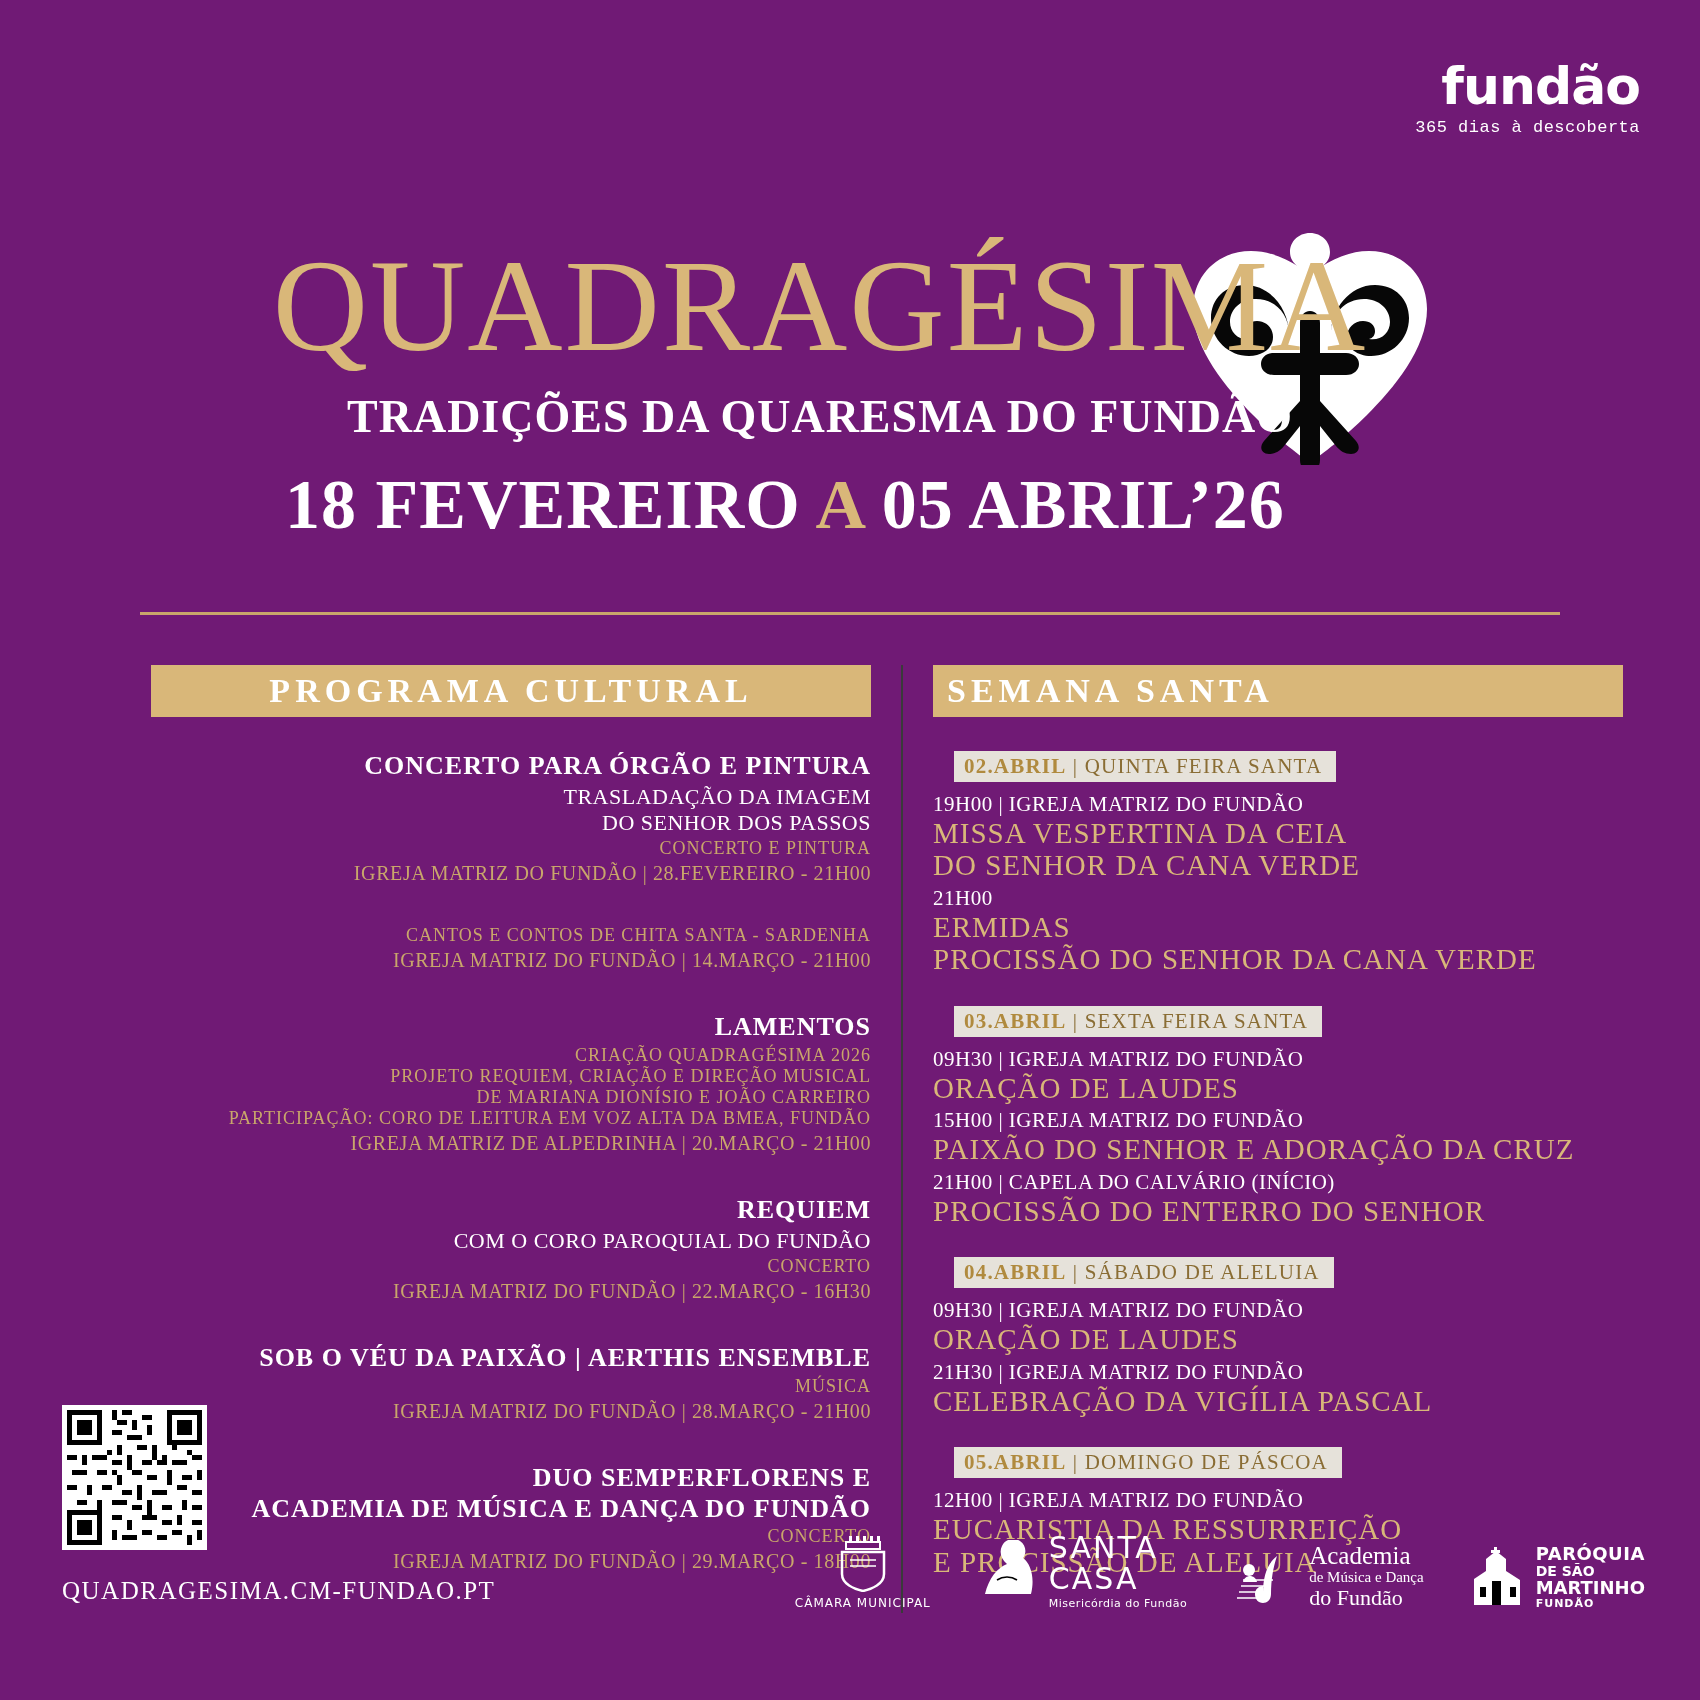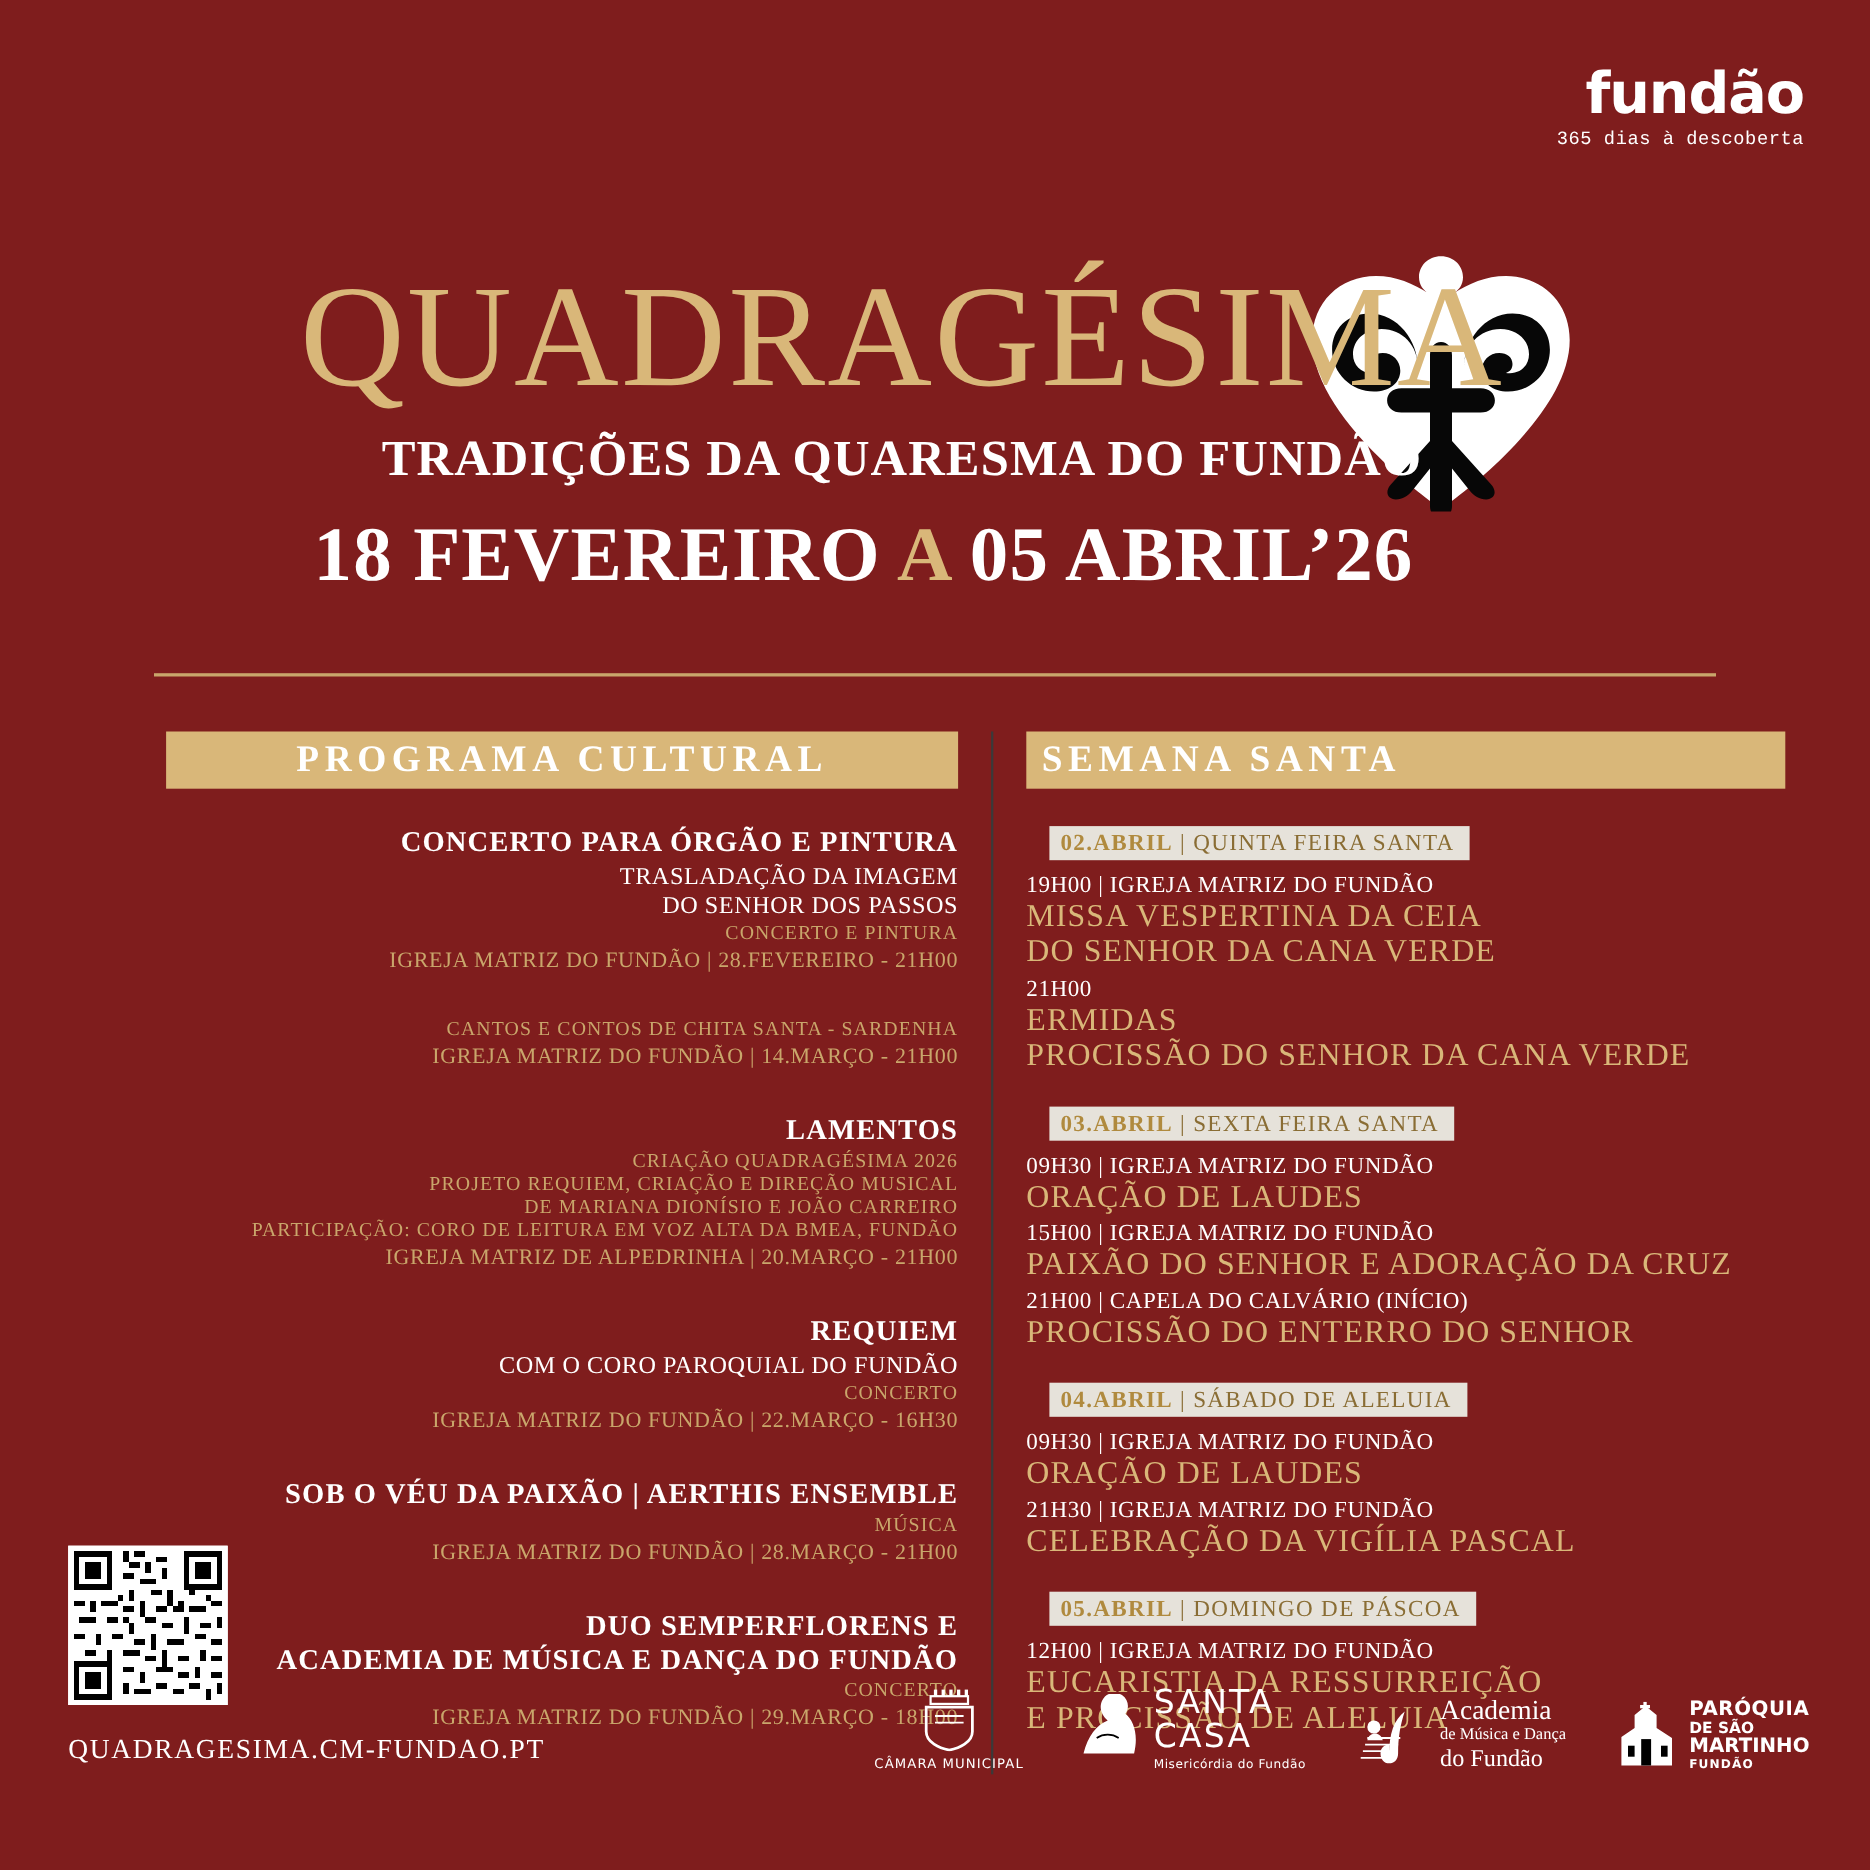--- a/index.html
+++ b/index.html
@@ -11,21 +11,21 @@
     width: 1700px;
     height: 1700px;
     position: relative;
     overflow: hidden;
     font-family: "Liberation Serif", serif;
     color: #ffffff;
   }
   .poster {
     position: absolute;
     inset: 0;
-    background: #7f1d1d;
+    background: #701a75;
     padding-left: 16px;
   }
 
   
   .brand {
     position: absolute;
     top: 60px;
     right: 60px;
     text-align: right;
   }

